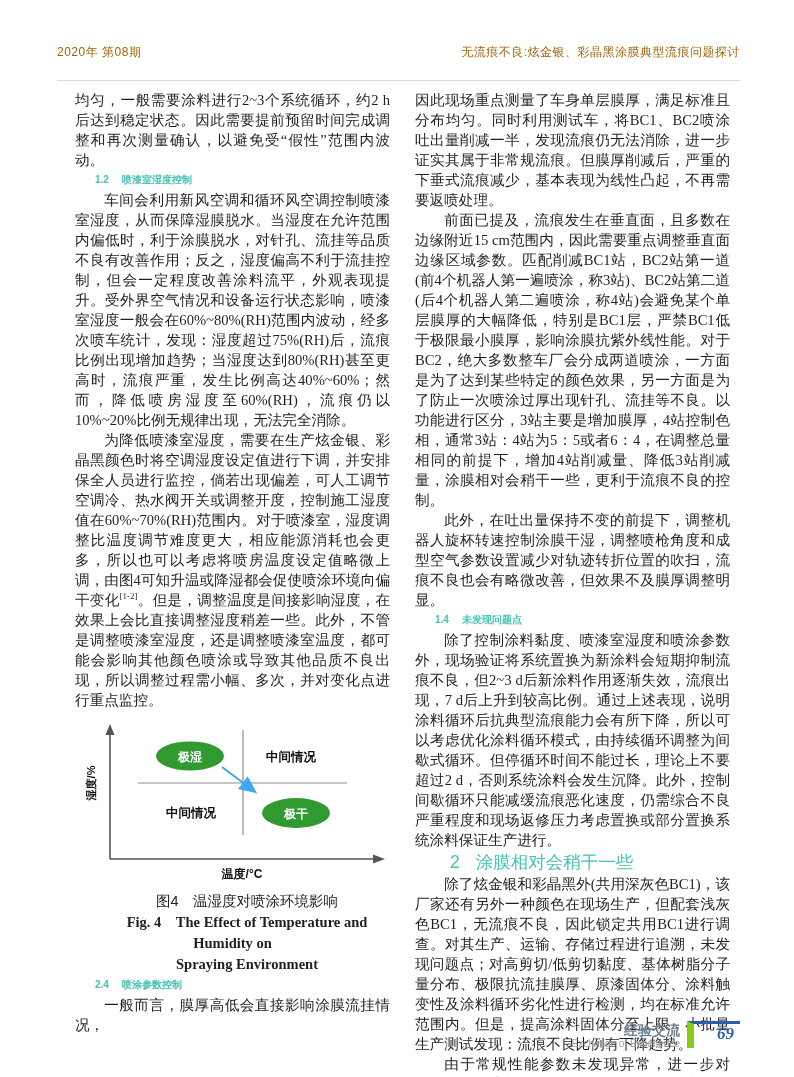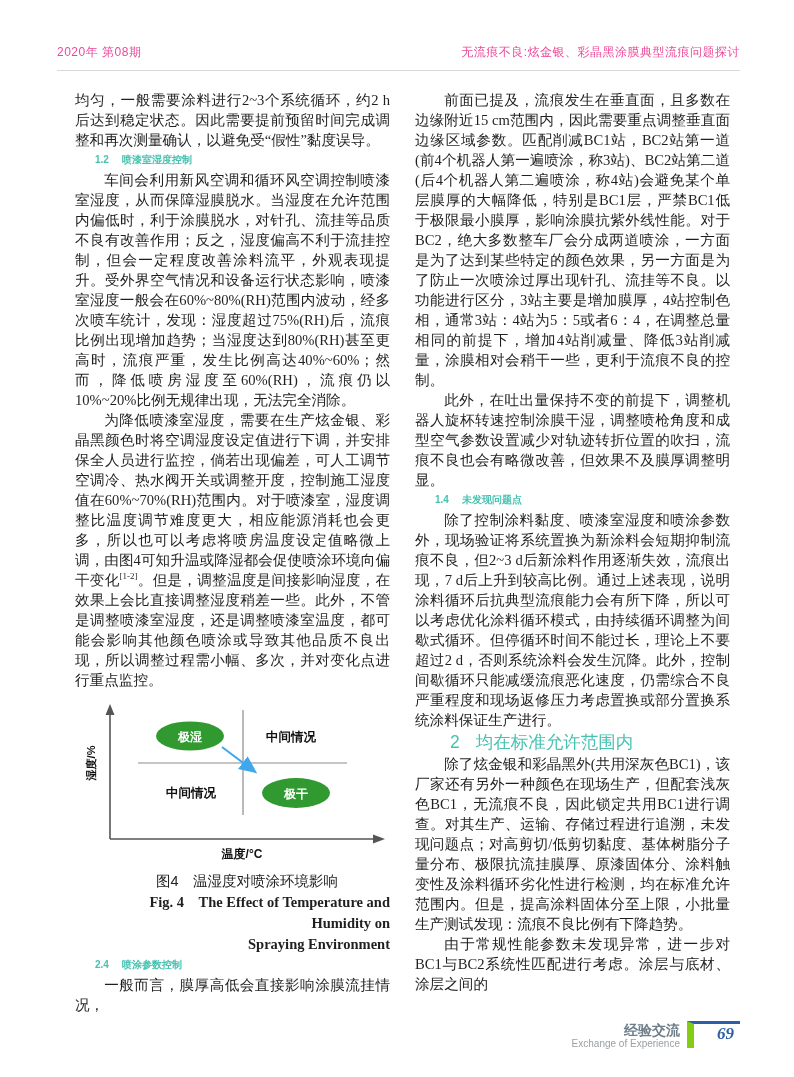--- a/index.html
+++ b/index.html
@@ -4,22 +4,22 @@
 <style>
   html,body{margin:0;padding:0;}
   body{
     width:794px;height:1077px;background:#ffffff;position:relative;overflow:hidden;
     font-family:"Liberation Serif","DejaVu Serif",serif;color:#1f1f1f;
   }
   .header{
     position:absolute;top:44px;left:57px;width:683px;
     display:flex;justify-content:space-between;align-items:flex-end;
     font-family:"Liberation Sans","DejaVu Sans",sans-serif;
-    font-size:12px;color:#ec4899;letter-spacing:.5px;
-    padding-bottom:9px;border-bottom:1px solid #d8dadc;
+    font-size:12px;color:#a16207;letter-spacing:.5px;
+    padding-bottom:19px;border-bottom:1px solid #d8dadc;
   }
   .columns{
     position:absolute;top:90px;left:75px;width:655px;
     display:flex;gap:25px;
   }
   .col{width:315px;font-size:14.6px;line-height:20px;text-align:justify;}
   .col p{margin:0;text-indent:2em;}
   .col p.cont{text-indent:0;}
   sup{font-size:9px;line-height:0;}
   .sub-heading{
@@ -36,21 +36,21 @@
   .section-heading .num{margin-right:16px;}
   .h13{margin-top:22px;}
   .figure{margin:14px 0 0 0;}
   .fig-caption-cn{
     font-family:"Liberation Sans","DejaVu Sans",sans-serif;
     font-weight:normal;font-size:14.5px;text-align:center;line-height:21px;margin-top:4px;
     text-indent:0;
   }
   .fig-caption-en{
     font-family:"Liberation Serif","DejaVu Serif",serif;
-    font-weight:bold;font-size:14.5px;text-align:right;line-height:21px;text-indent:0;
+    font-weight:bold;font-size:14.5px;text-align:center;line-height:21px;text-indent:0;
   }
   .fig-svg-text{font-family:"Liberation Sans","DejaVu Sans",sans-serif;font-weight:bold;}
   .footer{
     position:absolute;right:54px;bottom:28px;
     display:flex;align-items:flex-start;
   }
   .footer-labels{text-align:right;margin-right:7px;padding-top:2px;}
   .footer-cn{
     font-family:"Liberation Sans","DejaVu Sans",sans-serif;
     font-weight:bold;font-size:14px;color:#6e7e8a;line-height:15px;
@@ -72,21 +72,21 @@
 <body>
 
 <div class="header">
   <span>2020年  第08期</span>
   <span>无流痕不良:炫金银、彩晶黑涂膜典型流痕问题探讨</span>
 </div>
 
 <div class="columns">
 
   <div class="col">
-    <p class="cont">均匀，一般需要涂料进行2~3个系统循环，约2 h后达到稳定状态。因此需要提前预留时间完成调整和再次测量确认，以避免受“假性”黏度误导。</p>
+    <p class="cont">均匀，一般需要涂料进行2~3个系统循环，约2 h后达到稳定状态。因此需要提前预留时间完成调整和再次测量确认，以避免受“假性”范围内波动。</p>
     <p class="sub-heading"><span class="num">1.2</span><span>喷漆室湿度控制</span></p>
     <p>车间会利用新风空调和循环风空调控制喷漆室湿度，从而保障湿膜脱水。当湿度在允许范围内偏低时，利于涂膜脱水，对针孔、流挂等品质不良有改善作用；反之，湿度偏高不利于流挂控制，但会一定程度改善涂料流平，外观表现提升。受外界空气情况和设备运行状态影响，喷漆室湿度一般会在60%~80%(RH)范围内波动，经多次喷车统计，发现：湿度超过75%(RH)后，流痕比例出现增加趋势；当湿度达到80%(RH)甚至更高时，流痕严重，发生比例高达40%~60%；然而，降低喷房湿度至60%(RH)，流痕仍以10%~20%比例无规律出现，无法完全消除。</p>
     <p><span>为降低喷漆室湿度，需要在生产炫金银、彩晶黑颜色时将空调湿度设定值进行下调，并安排保全人员进行监控，倘若出现偏差，可人工调节空调冷、热水阀开关或调整开度，控制施工湿度值在60%~70%(RH)范围内。对于喷漆室，湿度调整比温度调节难度更大，相应能源消耗也会更多，所以也可以考虑将喷房温度设定值略微上调，由图4可知升温或降湿都会促使喷涂环境向偏干变化</span><sup>[1-2]</sup><span>。但是，调整温度是间接影响湿度，在效果上会比直接调整湿度稍差一些。此外，不管是调整喷漆室湿度，还是调整喷漆室温度，都可能会影响其他颜色喷涂或导致其他品质不良出现，所以调整过程需小幅、多次，并对变化点进行重点监控。</span></p>
 
     <div class="figure">
       <svg width="315" height="162" viewBox="0 0 315 162">
         <defs>
           <marker id="arrowBlue" markerWidth="9" markerHeight="8" refX="7" refY="4" orient="auto">
             <polygon points="0,0 9,4 0,8" fill="#3ea7ee"></polygon>
           </marker>
@@ -117,25 +117,26 @@
       <p class="fig-caption-cn">图4　温湿度对喷涂环境影响</p>
       <p class="fig-caption-en">Fig. 4　The Effect of Temperature and Humidity on</p>
       <p class="fig-caption-en">Spraying Environment</p>
     </div>
 
     <p class="sub-heading h13"><span class="num">2.4</span><span>喷涂参数控制</span></p>
     <p>一般而言，膜厚高低会直接影响涂膜流挂情况，</p>
   </div>
 
   <div class="col">
+    <p class="cont">因此现场重点测量了车身单层膜厚，满足标准且分布均匀。同时利用测试车，将BC1、BC2喷涂吐出量削减一半，发现流痕仍无法消除，进一步证实其属于非常规流痕。但膜厚削减后，严重的下垂式流痕减少，基本表现为线性凸起，不再需要返喷处理。</p>
     <p>前面已提及，流痕发生在垂直面，且多数在边缘附近15 cm范围内，因此需要重点调整垂直面边缘区域参数。匹配削减BC1站，BC2站第一道(前4个机器人第一遍喷涂，称3站)、BC2站第二道(后4个机器人第二遍喷涂，称4站)会避免某个单层膜厚的大幅降低，特别是BC1层，严禁BC1低于极限最小膜厚，影响涂膜抗紫外线性能。对于BC2，绝大多数整车厂会分成两道喷涂，一方面是为了达到某些特定的颜色效果，另一方面是为了防止一次喷涂过厚出现针孔、流挂等不良。以功能进行区分，3站主要是增加膜厚，4站控制色相，通常3站：4站为5：5或者6：4，在调整总量相同的前提下，增加4站削减量、降低3站削减量，涂膜相对会稍干一些，更利于流痕不良的控制。</p>
     <p>此外，在吐出量保持不变的前提下，调整机器人旋杯转速控制涂膜干湿，调整喷枪角度和成型空气参数设置减少对轨迹转折位置的吹扫，流痕不良也会有略微改善，但效果不及膜厚调整明显。</p>
     <p class="sub-heading"><span class="num">1.4</span><span>未发现问题点</span></p>
     <p>除了控制涂料黏度、喷漆室湿度和喷涂参数外，现场验证将系统置换为新涂料会短期抑制流痕不良，但2~3 d后新涂料作用逐渐失效，流痕出现，7 d后上升到较高比例。通过上述表现，说明涂料循环后抗典型流痕能力会有所下降，所以可以考虑优化涂料循环模式，由持续循环调整为间歇式循环。但停循环时间不能过长，理论上不要超过2 d，否则系统涂料会发生沉降。此外，控制间歇循环只能减缓流痕恶化速度，仍需综合不良严重程度和现场返修压力考虑置换或部分置换系统涂料保证生产进行。</p>
-    <p class="section-heading"><span class="num">2</span><span>均在标准允许范围内</span></p>
+    <p class="section-heading"><span class="num">2</span><span>涂膜相对会稍干一些</span></p>
     <p>除了炫金银和彩晶黑外(共用深灰色BC1)，该厂家还有另外一种颜色在现场生产，但配套浅灰色BC1，无流痕不良，因此锁定共用BC1进行调查。对其生产、运输、存储过程进行追溯，未发现问题点；对高剪切/低剪切黏度、基体树脂分子量分布、极限抗流挂膜厚、原漆固体分、涂料触变性及涂料循环劣化性进行检测，均在标准允许范围内。但是，提高涂料固体分至上限，小批量生产测试发现：流痕不良比例有下降趋势。</p>
     <p>由于常规性能参数未发现异常，进一步对BC1与BC2系统性匹配进行考虑。涂层与底材、涂层之间的</p>
   </div>
 
 </div>
 
 <div class="footer">
   <div class="footer-labels">
     <div class="footer-cn">经验交流</div>
     <div class="footer-en">Exchange of Experience</div>

